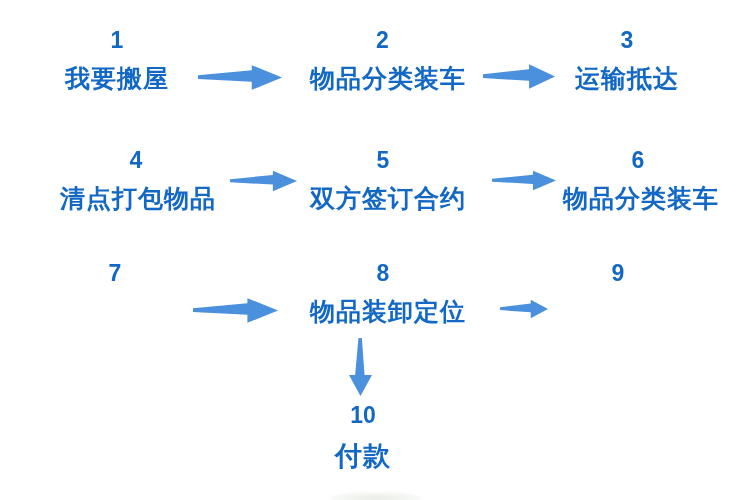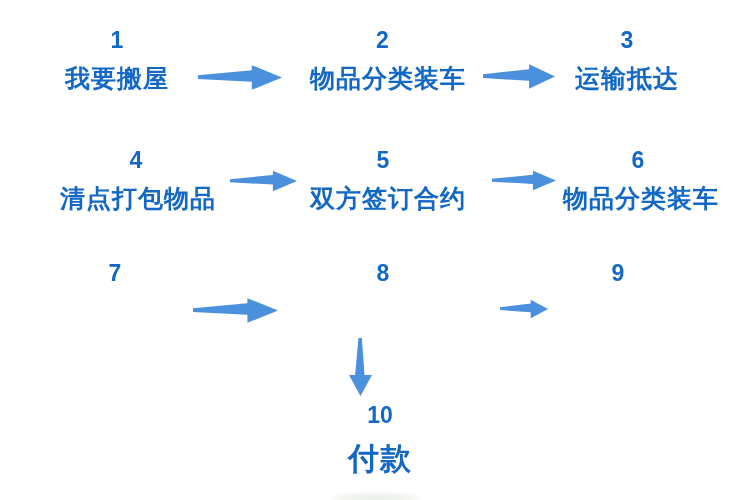--- a/index.html
+++ b/index.html
@@ -30,38 +30,38 @@
     line-height:1.25;
   }
   .step .label{
     font-size:25px;
     line-height:1.2;
     margin-top:8px;
     white-space:nowrap;
     letter-spacing:1px;
   }
   .step.final .label{
-    font-size:31px;
+    font-size:27px;
     margin-top:10px;
   }
   .arrow{
     position:absolute;
     display:block;
   }
   
   .s1{left:63px;  top:26px;  width:108px;}
   .s2{left:310px; top:26px;  width:145px;}
   .s3{left:563px; top:26px;  width:128px;}
   .s4{left:60px;  top:146px; width:152px;}
   .s5{left:310px; top:146px; width:146px;}
   .s6{left:563px; top:146px; width:150px;}
   .s7{left:62px;  top:259px; width:106px;}
   .s8{left:310px; top:259px; width:146px;}
   .s9{left:564px; top:259px; width:108px;}
-  .s10{left:325px;top:401px; width:110px;}
+  .s10{left:308px;top:401px; width:110px;}
   
   .a12{left:198px; top:63px;  width:84px; height:29px;}
   .a23{left:483px; top:62px;  width:72px; height:29px;}
   .a45{left:230px; top:169px; width:67px; height:24px;}
   .a56{left:492px; top:169px; width:64px; height:23px;}
   .a78{left:193px; top:296px; width:85px; height:29px;}
   .a89{left:500px; top:298px; width:48px; height:22px;}
   .a810{left:347px;top:338px; width:27px; height:58px;}
   .artifact{
     position:absolute;
@@ -126,20 +126,21 @@
   <div class="step s7">
     <div class="num">7</div>
   </div>
 
   <svg class="arrow a78" viewBox="0 0 100 40" preserveAspectRatio="none">
     <polygon points="0,17 64,10 64,3 100,20 64,37 64,26 0,22" fill="#4a90dc"></polygon>
   </svg>
 
   <div class="step s8">
     <div class="num">8</div>
+    <div class="label">物品装卸定位</div>
   </div>
 
   <svg class="arrow a89" viewBox="0 0 100 40" preserveAspectRatio="none">
     <polygon points="0,17 64,10 64,3 100,20 64,37 64,26 0,22" fill="#4a90dc"></polygon>
   </svg>
 
   <div class="step s9">
     <div class="num">9</div>
   </div>
 

